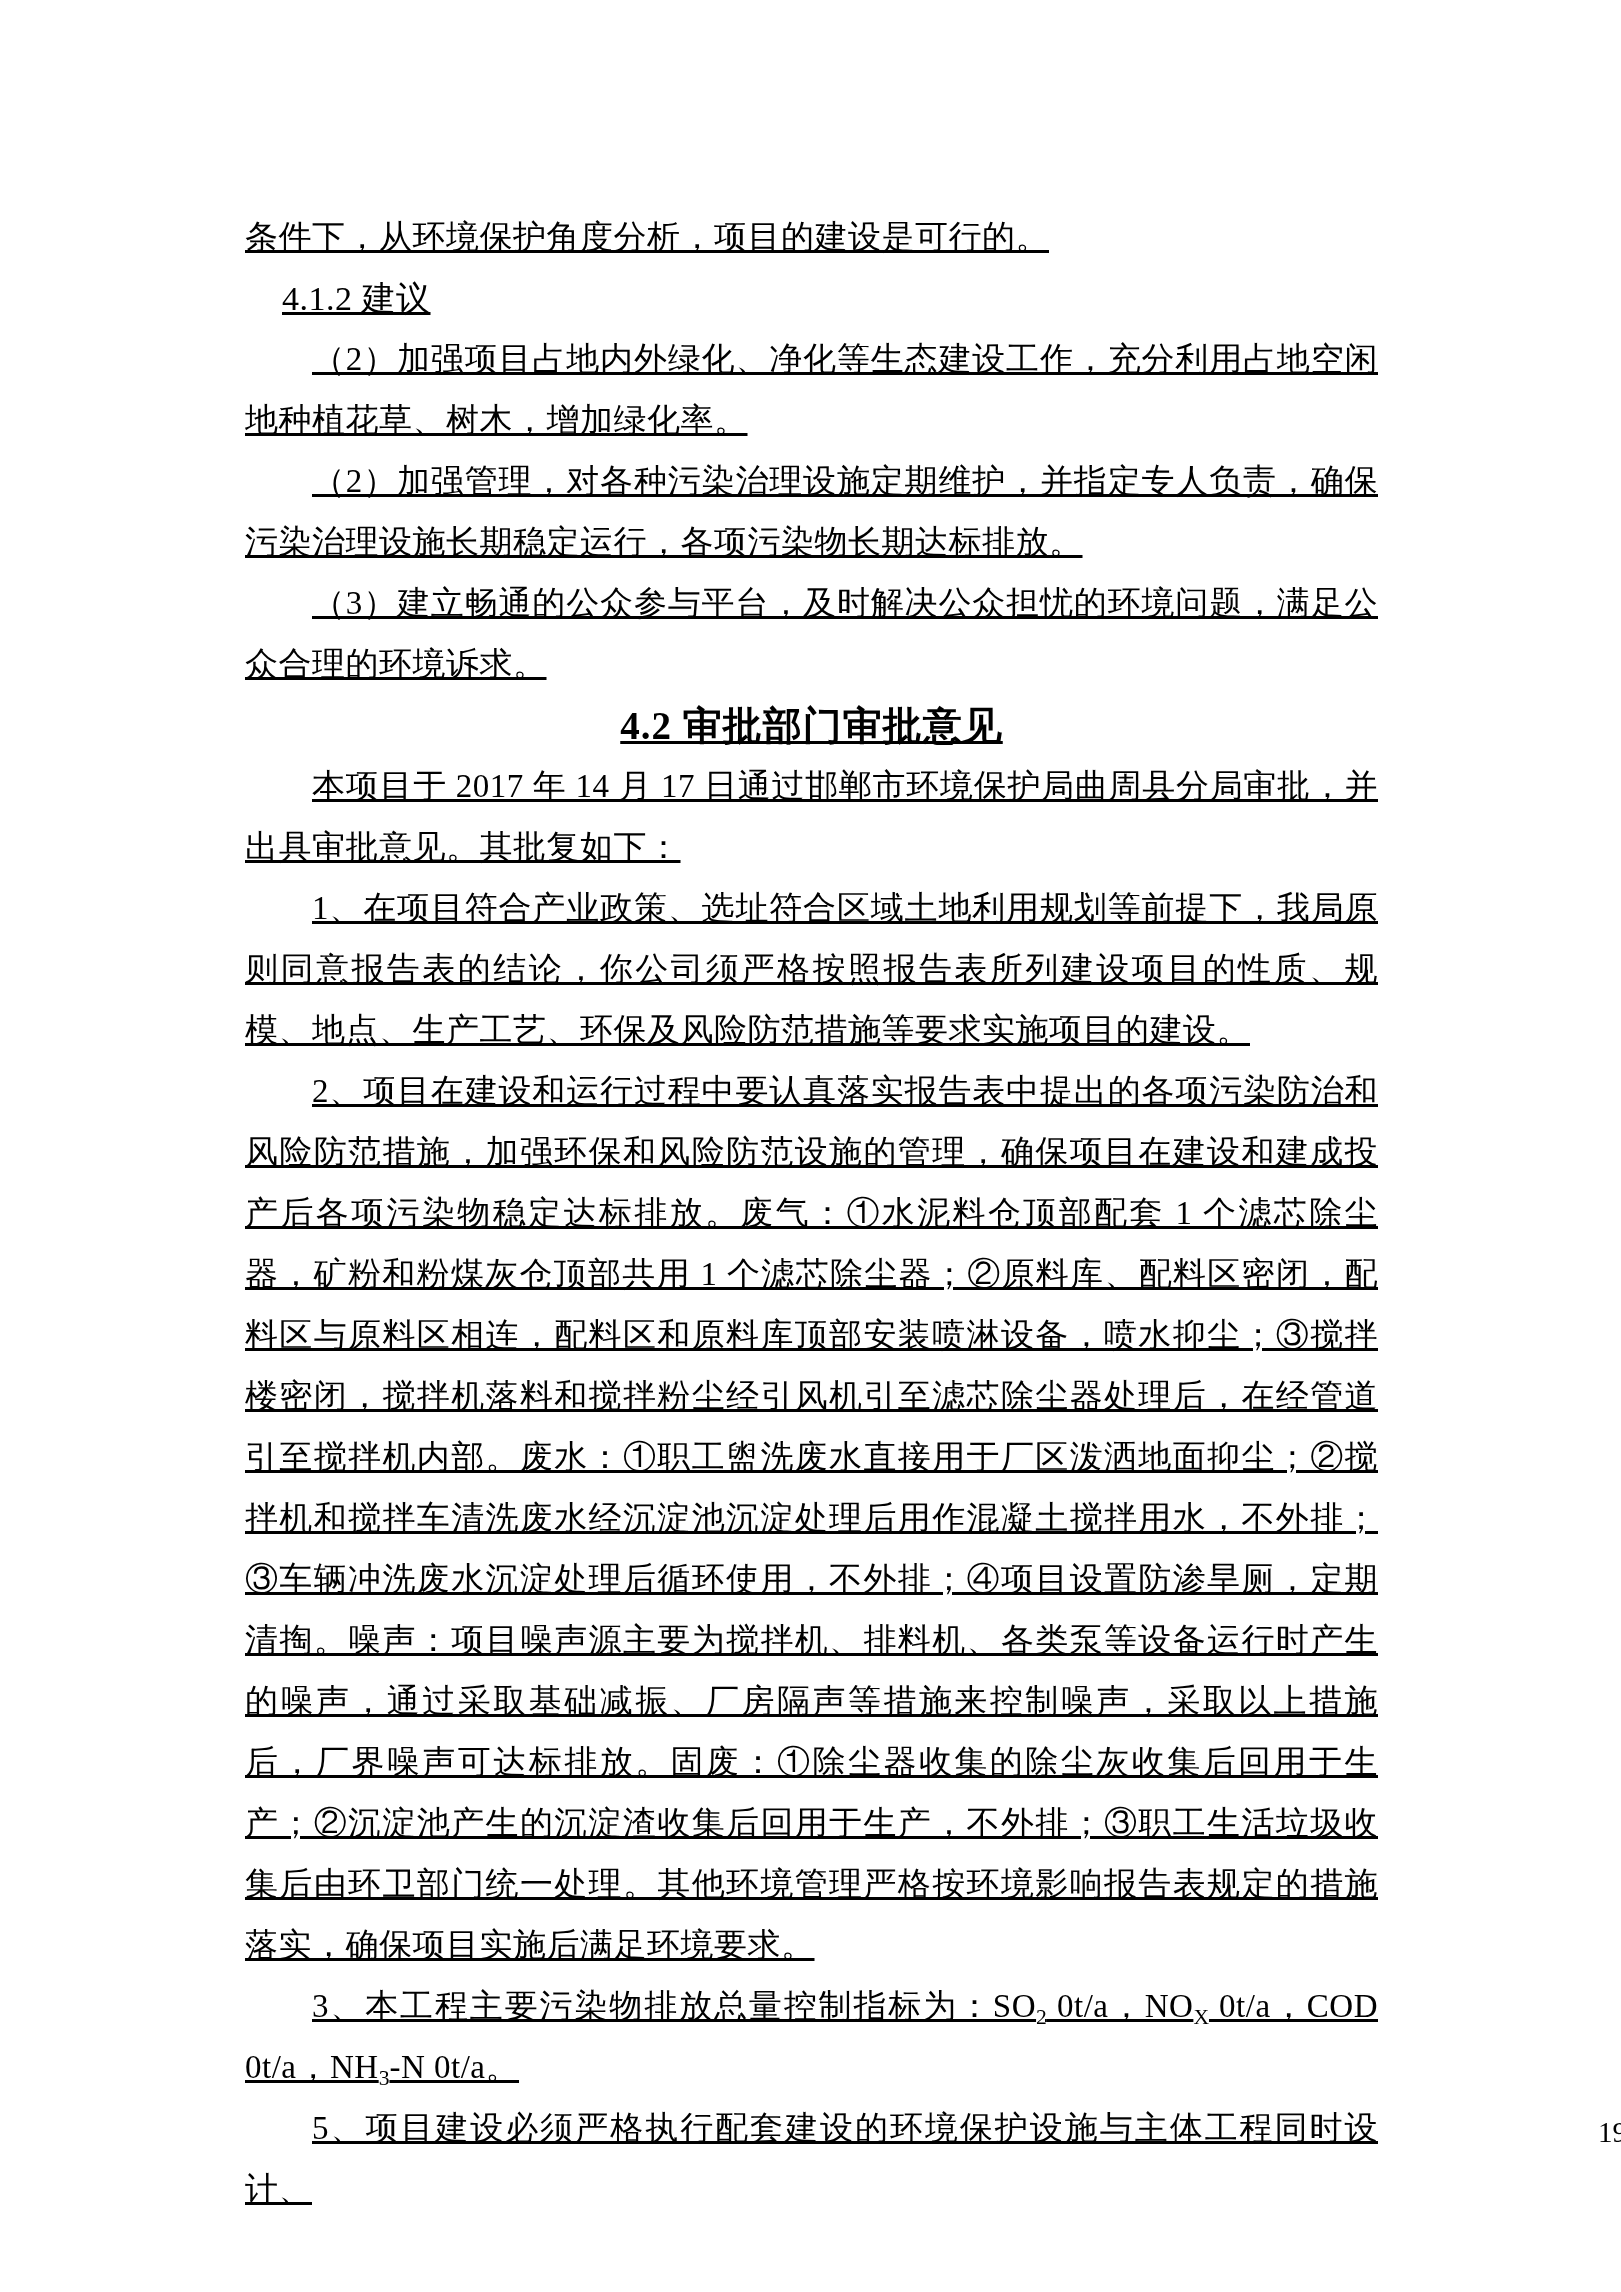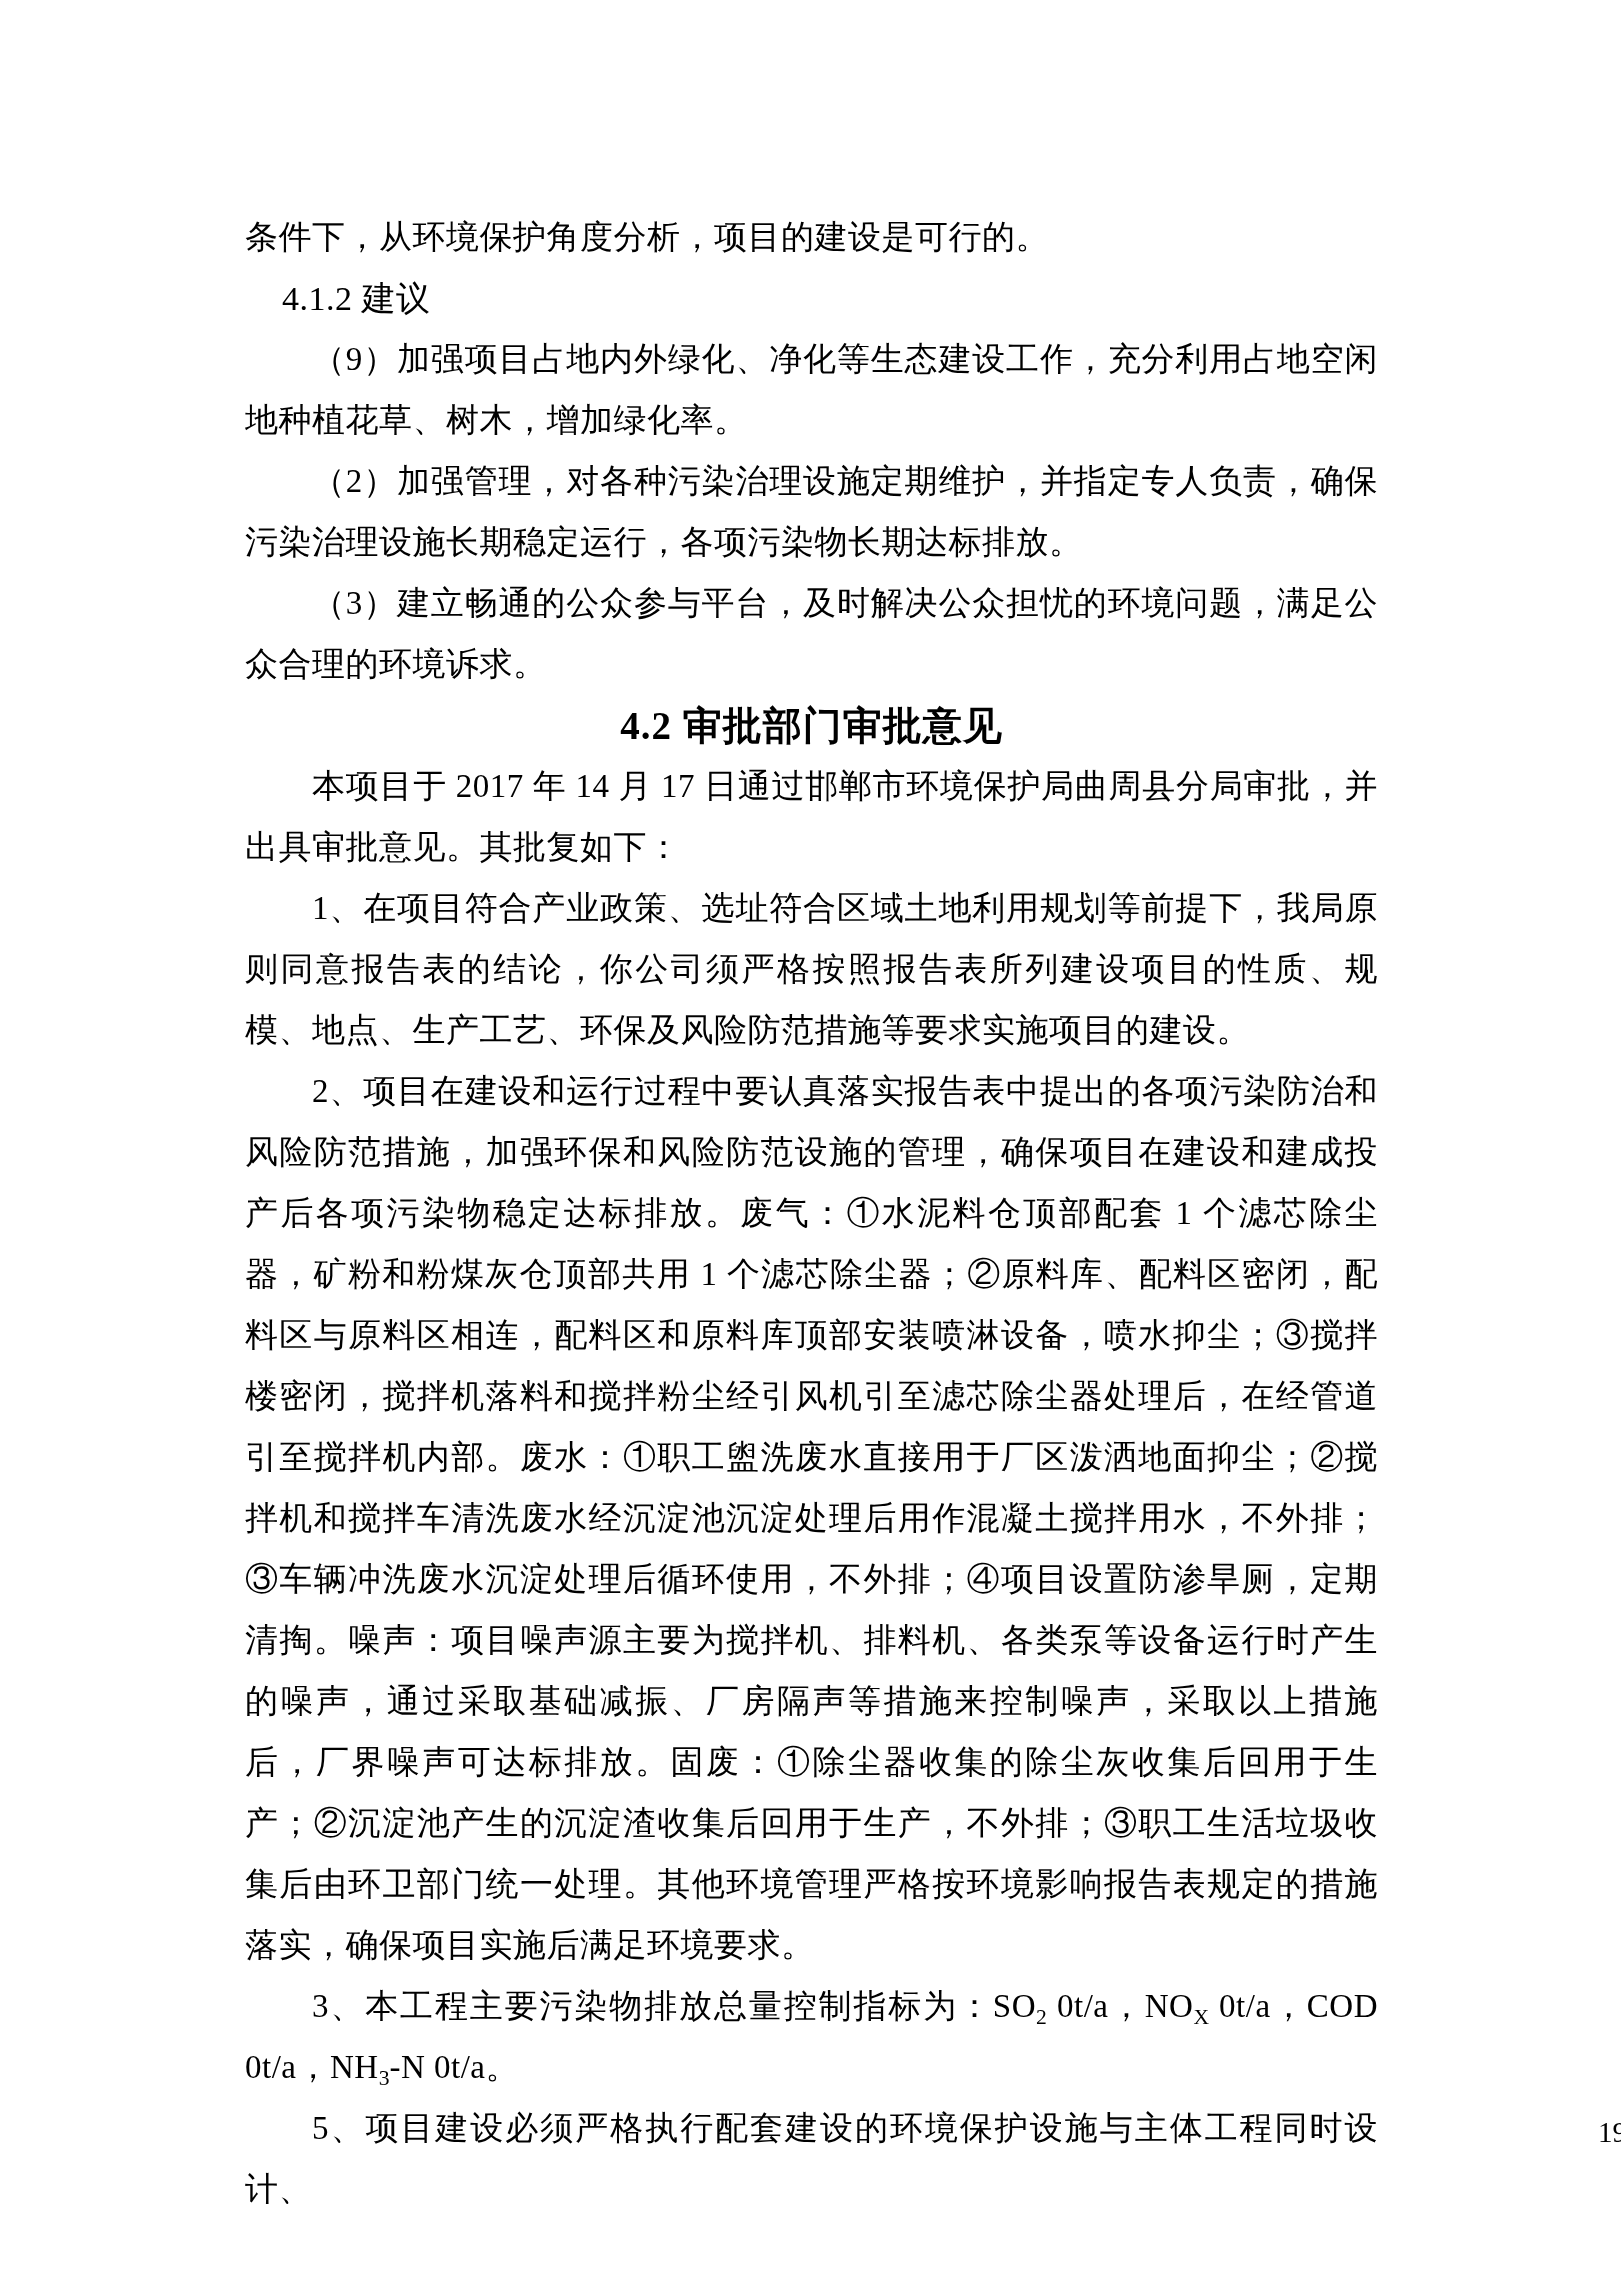--- a/index.html
+++ b/index.html
@@ -25,20 +25,21 @@
   .content p,
   .content h2,
   .content h3 {
     margin: 0;
     padding: 0;
     font-size: 33px;
     line-height: 61px;
     font-weight: normal;
     text-align: justify;
     letter-spacing: 0.5px;
+    text-decoration: underline;
   }
   .indent {
     text-indent: 67px;
   }
   h3.sec-heading {
     font-size: 34px;
     text-align: left;
     margin-left: 37px;
   }
   h2.sec-heading {
@@ -68,21 +69,21 @@
 </head>
 <body>
 
 <div class="page">
   <div class="content">
 
     <p class="noindent">条件下，从环境保护角度分析，项目的建设是可行的。</p>
 
     <h3 class="sec-heading">4.1.2 建议</h3>
 
-    <p class="indent">（9）加强项目占地内外绿化、净化等生态建设工作，充分利用占地空闲地种植花草、树木，增加绿化率。</p>
+    <p class="indent">（2）加强项目占地内外绿化、净化等生态建设工作，充分利用占地空闲地种植花草、树木，增加绿化率。</p>
 
     <p class="indent">（2）加强管理，对各种污染治理设施定期维护，并指定专人负责，确保污染治理设施长期稳定运行，各项污染物长期达标排放。</p>
 
     <p class="indent">（3）建立畅通的公众参与平台，及时解决公众担忧的环境问题，满足公众合理的环境诉求。</p>
 
     <h2 class="sec-heading">4.2 审批部门审批意见</h2>
 
     <p class="indent">本项目于 2017 年 14 月 17 日通过邯郸市环境保护局曲周县分局审批，并出具审批意见。其批复如下：</p>
 
     <p class="indent">1、在项目符合产业政策、选址符合区域土地利用规划等前提下，我局原则同意报告表的结论，你公司须严格按照报告表所列建设项目的性质、规模、地点、生产工艺、环保及风险防范措施等要求实施项目的建设。</p>

